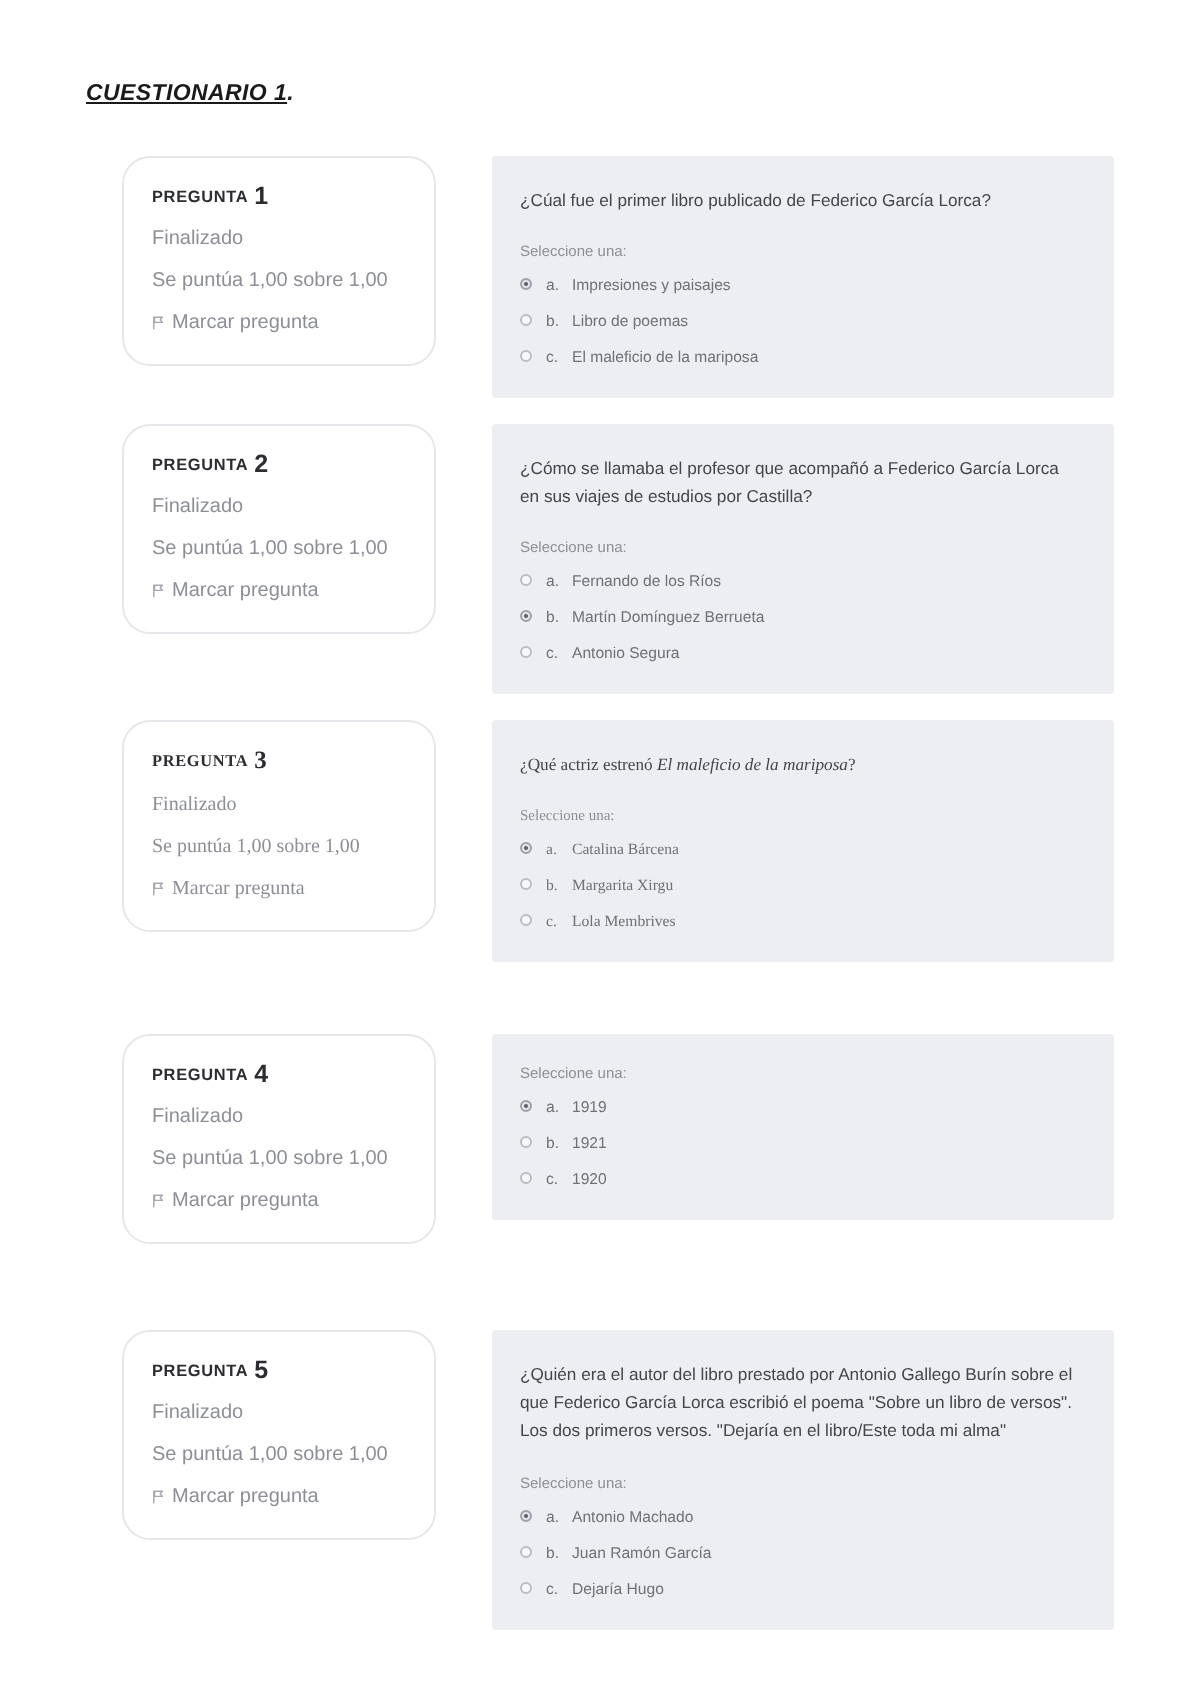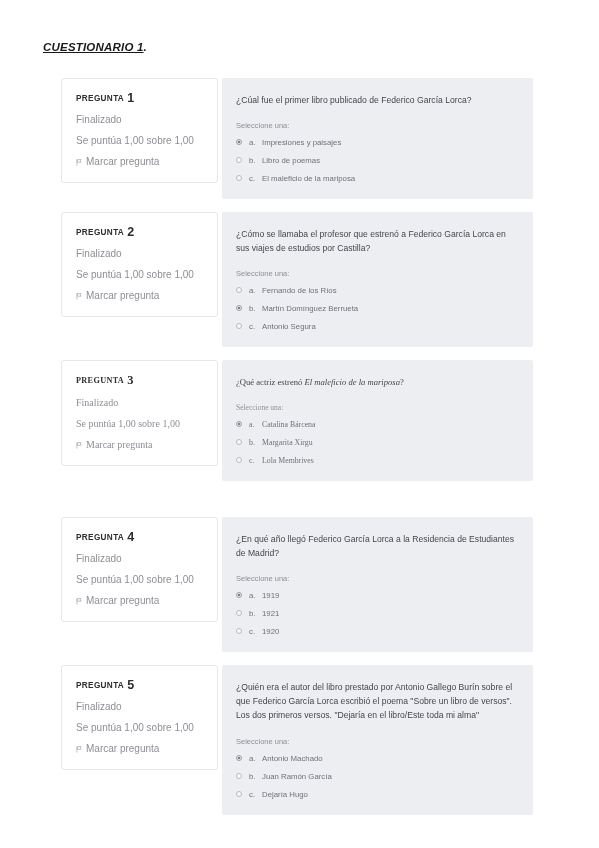--- a/index.html
+++ b/index.html
@@ -47,21 +47,21 @@
     margin-bottom: 13px;
   }
   .info-card {
     position: absolute;
     left: 61px;
     top: 0;
     width: 157px;
     box-sizing: border-box;
     background: #ffffff;
     border: 1px solid #e6e7ea;
-    border-radius: 3px;
+    border-radius: 14px;
     padding: 12px 14px 14px 14px;
   }
   .info-head {
     font-size: 8.2px;
     font-weight: bold;
     color: #2b2d31;
     letter-spacing: 0.35px;
     margin-bottom: 9px;
     white-space: nowrap;
   }
@@ -85,21 +85,21 @@
   .flag-wrap {
     display: inline-block;
     vertical-align: -1px;
     margin-right: 4px;
   }
   .flag-icon {
     display: block;
   }
   .qpanel {
     position: absolute;
-    left: 222px;
+    left: 246px;
     top: 0;
     width: 311px;
     box-sizing: border-box;
     background: #edeef2;
     border-radius: 2px;
     padding: 15px 17px 16px 14px;
   }
   .qtext {
     font-size: 8.6px;
     line-height: 1.65;
@@ -200,21 +200,21 @@
         <div class="info-card">
           <div class="info-head"><span>PREGUNTA</span><span class="qnum">2</span></div>
           <div class="info-line">Finalizado</div>
           <div class="info-line">Se puntúa 1,00 sobre 1,00</div>
           <div class="info-line"><span class="flag-wrap"><svg class="flag-icon" width="6" height="7" viewBox="0 0 6 7">
                 <path d="M0.9 0.4 L0.9 6.6" stroke="#a6a8af" stroke-width="0.7" fill="none"></path>
                 <path d="M1.3 0.6 L5.2 0.6 L4.1 1.9 L5.2 3.2 L1.3 3.2 Z" fill="none" stroke="#a6a8af" stroke-width="0.7" stroke-linejoin="round"></path>
               </svg></span><span>Marcar pregunta</span></div>
         </div>
         <div class="qpanel">
-          <p class="qtext"><span>¿Cómo se llamaba el profesor que estrenó a Federico García Lorca en sus viajes de estudios por Castilla?</span></p>
+          <p class="qtext"><span>¿Cómo se llamaba el profesor que acompañó a Federico García Lorca en sus viajes de estudios por Castilla?</span></p>
           <div class="select-label">Seleccione una:</div>
           <div class="opt">
             <span class="radio"></span>
             <span class="opt-letter">a.</span>
             <span class="opt-text">Fernando de los Ríos</span>
           </div>
           <div class="opt">
             <span class="radio checked"></span>
             <span class="opt-letter">b.</span>
             <span class="opt-text">Martín Domínguez Berrueta</span>
@@ -260,21 +260,20 @@
         <div class="info-card">
           <div class="info-head"><span>PREGUNTA</span><span class="qnum">4</span></div>
           <div class="info-line">Finalizado</div>
           <div class="info-line">Se puntúa 1,00 sobre 1,00</div>
           <div class="info-line"><span class="flag-wrap"><svg class="flag-icon" width="6" height="7" viewBox="0 0 6 7">
                 <path d="M0.9 0.4 L0.9 6.6" stroke="#a6a8af" stroke-width="0.7" fill="none"></path>
                 <path d="M1.3 0.6 L5.2 0.6 L4.1 1.9 L5.2 3.2 L1.3 3.2 Z" fill="none" stroke="#a6a8af" stroke-width="0.7" stroke-linejoin="round"></path>
               </svg></span><span>Marcar pregunta</span></div>
         </div>
         <div class="qpanel">
-          <p class="qtext"><span>¿En qué año llegó Federico García Lorca a la Residencia de Estudiantes de Madrid?</span></p>
           <div class="select-label">Seleccione una:</div>
           <div class="opt">
             <span class="radio checked"></span>
             <span class="opt-letter">a.</span>
             <span class="opt-text">1919</span>
           </div>
           <div class="opt">
             <span class="radio"></span>
             <span class="opt-letter">b.</span>
             <span class="opt-text">1921</span>

